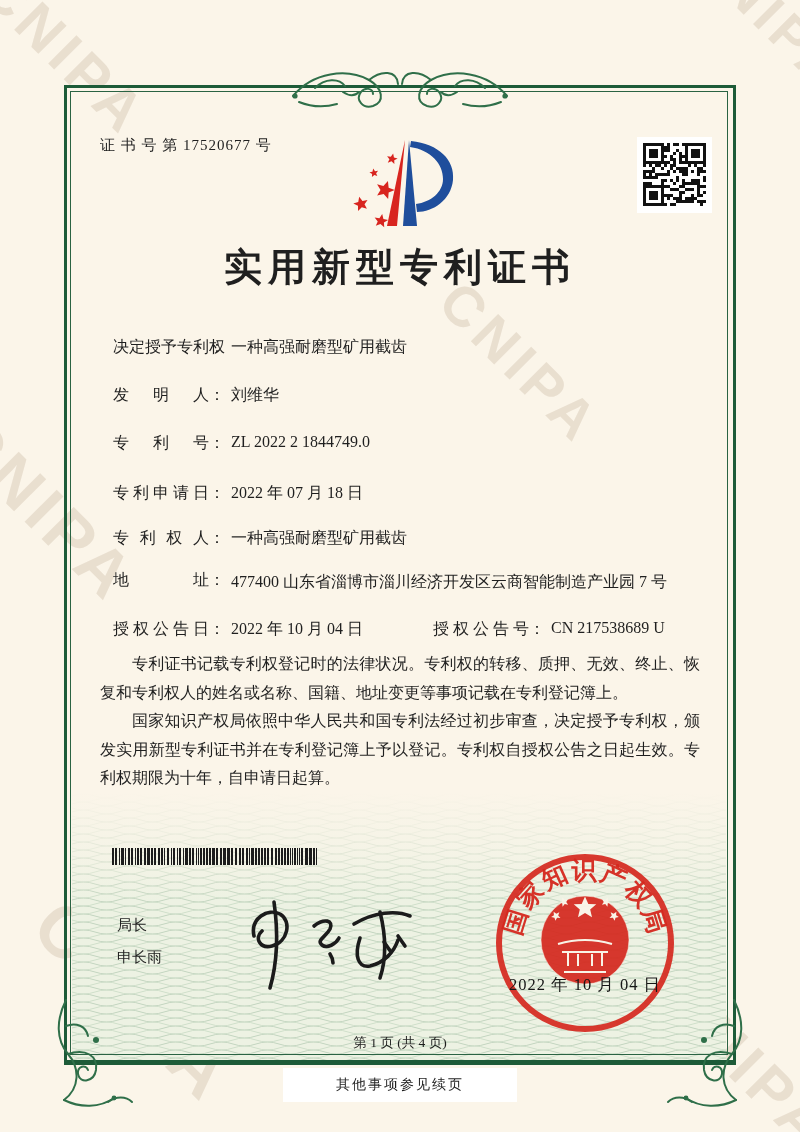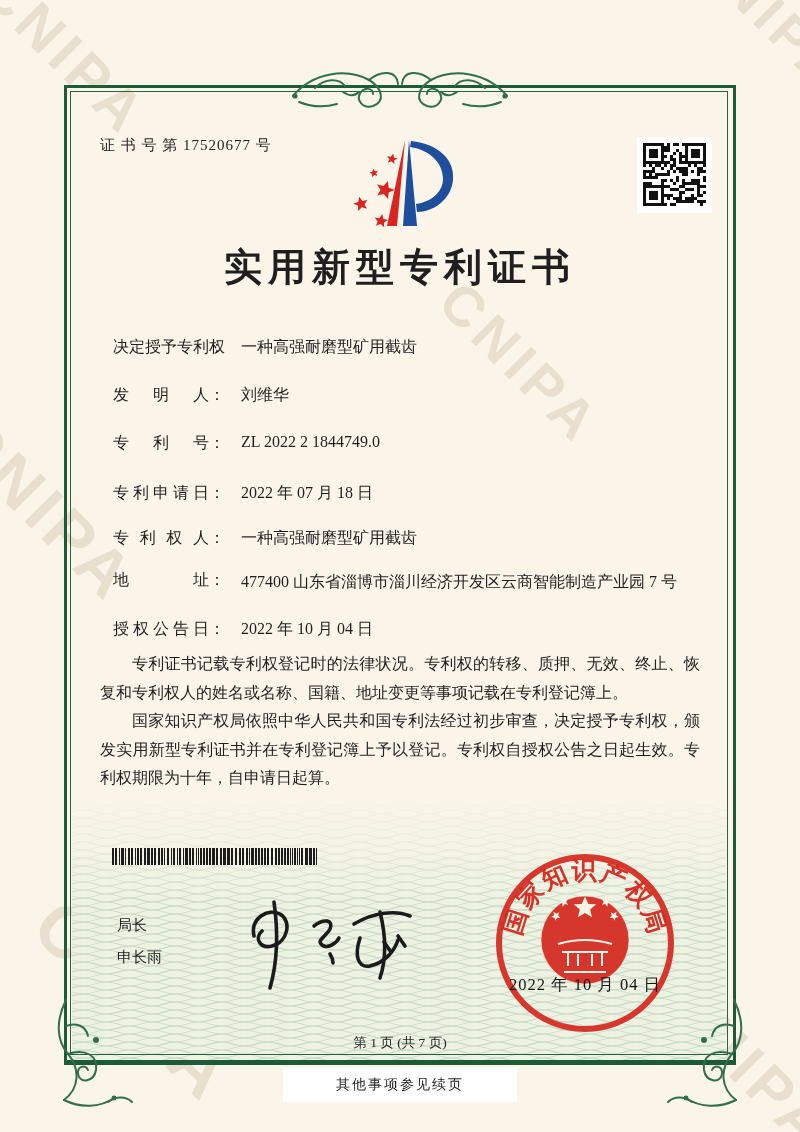--- a/index.html
+++ b/index.html
@@ -22,21 +22,21 @@
   .cert-no{left:100px;top:136px;font-size:15px;letter-spacing:1px;z-index:3;}
   .qr-wrap{left:637px;top:137px;width:75px;height:76px;background:#fff;z-index:3;}
   #qr{position:absolute;left:6px;top:6px;}
   .logo{left:343px;top:134px;z-index:3;}
   .title{left:0;top:242px;width:800px;text-align:center;font-size:38px;font-weight:bold;
       letter-spacing:6px;z-index:3;}
   
   .frow{position:absolute;left:113px;font-size:16px;z-index:3;white-space:nowrap;}
   .flabel{display:inline-block;width:96px;text-align:justify;text-align-last:justify;vertical-align:top;}
   .fcolon{display:inline-block;vertical-align:top;}
-  .fvalue{display:inline-block;vertical-align:top;margin-left:16px;}
+  .fvalue{display:inline-block;vertical-align:top;margin-left:6px;}
   .fvalue.wrap{white-space:normal;width:458px;line-height:24px;}
   .grant-right{position:absolute;left:320px;top:0;white-space:nowrap;}
   .grant-right .flabel{width:96px;}
   
   .paras{left:100px;top:650px;width:600px;font-size:16px;line-height:28.5px;
       text-align:justify;z-index:3;}
   .paras p{margin:0;text-indent:2em;}
   
   #barcode{left:112px;top:848px;width:212px;height:17px;z-index:3;font-size:0;}
   #barcode i{display:inline-block;height:100%;}
@@ -403,20 +403,23 @@
 <div class="frow" style="top:528px;">
   <span class="flabel">专利权人</span><span class="fcolon">：</span><span class="fvalue">一种高强耐磨型矿用截齿</span>
 </div>
 <div class="frow" style="top:570px;">
   <span class="flabel">地址</span><span class="fcolon">：</span><span class="fvalue wrap">477400 山东省淄博市淄川经济开发区云商智能制造产业园 7 号</span>
 </div>
 <div class="frow" style="top:619px;width:600px;">
   <span>
     <span class="flabel">授权公告日</span><span class="fcolon">：</span><span class="fvalue">2022 年 10 月 04 日</span>
   </span>
+  <span class="grant-right">
+    <span class="flabel">授权公告号</span><span class="fcolon">：</span><span class="fvalue">CN 217538689 U</span>
+  </span>
 </div>
 
 <div class="abs paras">
   <p>专利证书记载专利权登记时的法律状况。专利权的转移、质押、无效、终止、恢复和专利权人的姓名或名称、国籍、地址变更等事项记载在专利登记簿上。</p>
   <p>国家知识产权局依照中华人民共和国专利法经过初步审查，决定授予专利权，颁发实用新型专利证书并在专利登记簿上予以登记。专利权自授权公告之日起生效。专利权期限为十年，自申请日起算。</p>
 </div>
 
 <div class="abs" id="barcode"><i style="width:2px;background:#1c1c1c"></i><i style="width:1px"></i><i style="width:2px;background:#1c1c1c"></i><i style="width:2px"></i><i style="width:1px;background:#1c1c1c"></i><i style="width:1px"></i><i style="width:3px;background:#1c1c1c"></i><i style="width:1px"></i><i style="width:1px;background:#1c1c1c"></i><i style="width:2px"></i><i style="width:2px;background:#1c1c1c"></i><i style="width:1px"></i><i style="width:2px;background:#1c1c1c"></i><i style="width:2px"></i><i style="width:1px;background:#1c1c1c"></i><i style="width:1px"></i><i style="width:2px;background:#1c1c1c"></i><i style="width:1px"></i><i style="width:2px;background:#1c1c1c"></i><i style="width:2px"></i><i style="width:2px;background:#1c1c1c"></i><i style="width:1px"></i><i style="width:3px;background:#1c1c1c"></i><i style="width:1px"></i><i style="width:2px;background:#1c1c1c"></i><i style="width:1px"></i><i style="width:2px;background:#1c1c1c"></i><i style="width:2px"></i><i style="width:2px;background:#1c1c1c"></i><i style="width:1px"></i><i style="width:2px;background:#1c1c1c"></i><i style="width:1px"></i><i style="width:1px;background:#1c1c1c"></i><i style="width:2px"></i><i style="width:2px;background:#1c1c1c"></i><i style="width:2px"></i><i style="width:1px;background:#1c1c1c"></i><i style="width:1px"></i><i style="width:2px;background:#1c1c1c"></i><i style="width:2px"></i><i style="width:1px;background:#1c1c1c"></i><i style="width:1px"></i><i style="width:2px;background:#1c1c1c"></i><i style="width:2px"></i><i style="width:1px;background:#1c1c1c"></i><i style="width:1px"></i><i style="width:3px;background:#1c1c1c"></i><i style="width:1px"></i><i style="width:2px;background:#1c1c1c"></i><i style="width:1px"></i><i style="width:2px;background:#1c1c1c"></i><i style="width:2px"></i><i style="width:1px;background:#1c1c1c"></i><i style="width:1px"></i><i style="width:1px;background:#1c1c1c"></i><i style="width:1px"></i><i style="width:2px;background:#1c1c1c"></i><i style="width:1px"></i><i style="width:2px;background:#1c1c1c"></i><i style="width:1px"></i><i style="width:2px;background:#1c1c1c"></i><i style="width:1px"></i><i style="width:2px;background:#1c1c1c"></i><i style="width:1px"></i><i style="width:3px;background:#1c1c1c"></i><i style="width:1px"></i><i style="width:2px;background:#1c1c1c"></i><i style="width:2px"></i><i style="width:2px;background:#1c1c1c"></i><i style="width:1px"></i><i style="width:3px;background:#1c1c1c"></i><i style="width:1px"></i><i style="width:3px;background:#1c1c1c"></i><i style="width:1px"></i><i style="width:2px;background:#1c1c1c"></i><i style="width:2px"></i><i style="width:2px;background:#1c1c1c"></i><i style="width:2px"></i><i style="width:2px;background:#1c1c1c"></i><i style="width:1px"></i><i style="width:2px;background:#1c1c1c"></i><i style="width:2px"></i><i style="width:2px;background:#1c1c1c"></i><i style="width:1px"></i><i style="width:1px;background:#1c1c1c"></i><i style="width:1px"></i><i style="width:3px;background:#1c1c1c"></i><i style="width:1px"></i><i style="width:2px;background:#1c1c1c"></i><i style="width:1px"></i><i style="width:2px;background:#1c1c1c"></i><i style="width:1px"></i><i style="width:2px;background:#1c1c1c"></i><i style="width:1px"></i><i style="width:2px;background:#1c1c1c"></i><i style="width:1px"></i><i style="width:2px;background:#1c1c1c"></i><i style="width:2px"></i><i style="width:2px;background:#1c1c1c"></i><i style="width:2px"></i><i style="width:2px;background:#1c1c1c"></i><i style="width:1px"></i><i style="width:2px;background:#1c1c1c"></i><i style="width:1px"></i><i style="width:2px;background:#1c1c1c"></i><i style="width:1px"></i><i style="width:2px;background:#1c1c1c"></i><i style="width:1px"></i><i style="width:2px;background:#1c1c1c"></i><i style="width:1px"></i><i style="width:1px;background:#1c1c1c"></i><i style="width:1px"></i><i style="width:1px;background:#1c1c1c"></i><i style="width:1px"></i><i style="width:2px;background:#1c1c1c"></i><i style="width:1px"></i><i style="width:1px;background:#1c1c1c"></i><i style="width:1px"></i><i style="width:1px;background:#1c1c1c"></i><i style="width:1px"></i><i style="width:2px;background:#1c1c1c"></i><i style="width:2px"></i><i style="width:3px;background:#1c1c1c"></i><i style="width:1px"></i><i style="width:3px;background:#1c1c1c"></i><i style="width:1px"></i><i style="width:2px;background:#1c1c1c"></i><i style="width:1px"></i><i style="width:1px;background:#1c1c1c"></i><i style="width:1px"></i></div>
 
 <div class="abs signer-title">局长</div>
@@ -457,14 +460,14 @@
     <g stroke="#fbf5e9" fill="none" stroke-width="2">
       <path d="M66,94 Q93,86 120,94"></path>
       <path d="M70,102 H116"></path>
       <path d="M76,102 V116 M86,104 V116 M100,104 V116 M110,102 V116"></path>
       <path d="M72,122 H114"></path>
     </g>
   </g>
   <text x="93" y="140" text-anchor="middle" font-size="16.5" fill="#161616" letter-spacing="1" font-family="'Liberation Serif','DejaVu Serif',serif">2022 年 10 月 04 日</text>
 </svg>
 
-<div class="abs page-info">第 1 页 (共 7 页)</div>
+<div class="abs page-info">第 1 页 (共 4 页)</div>
 <div class="abs note-box">其他事项参见续页</div>
 
 </body></html>

